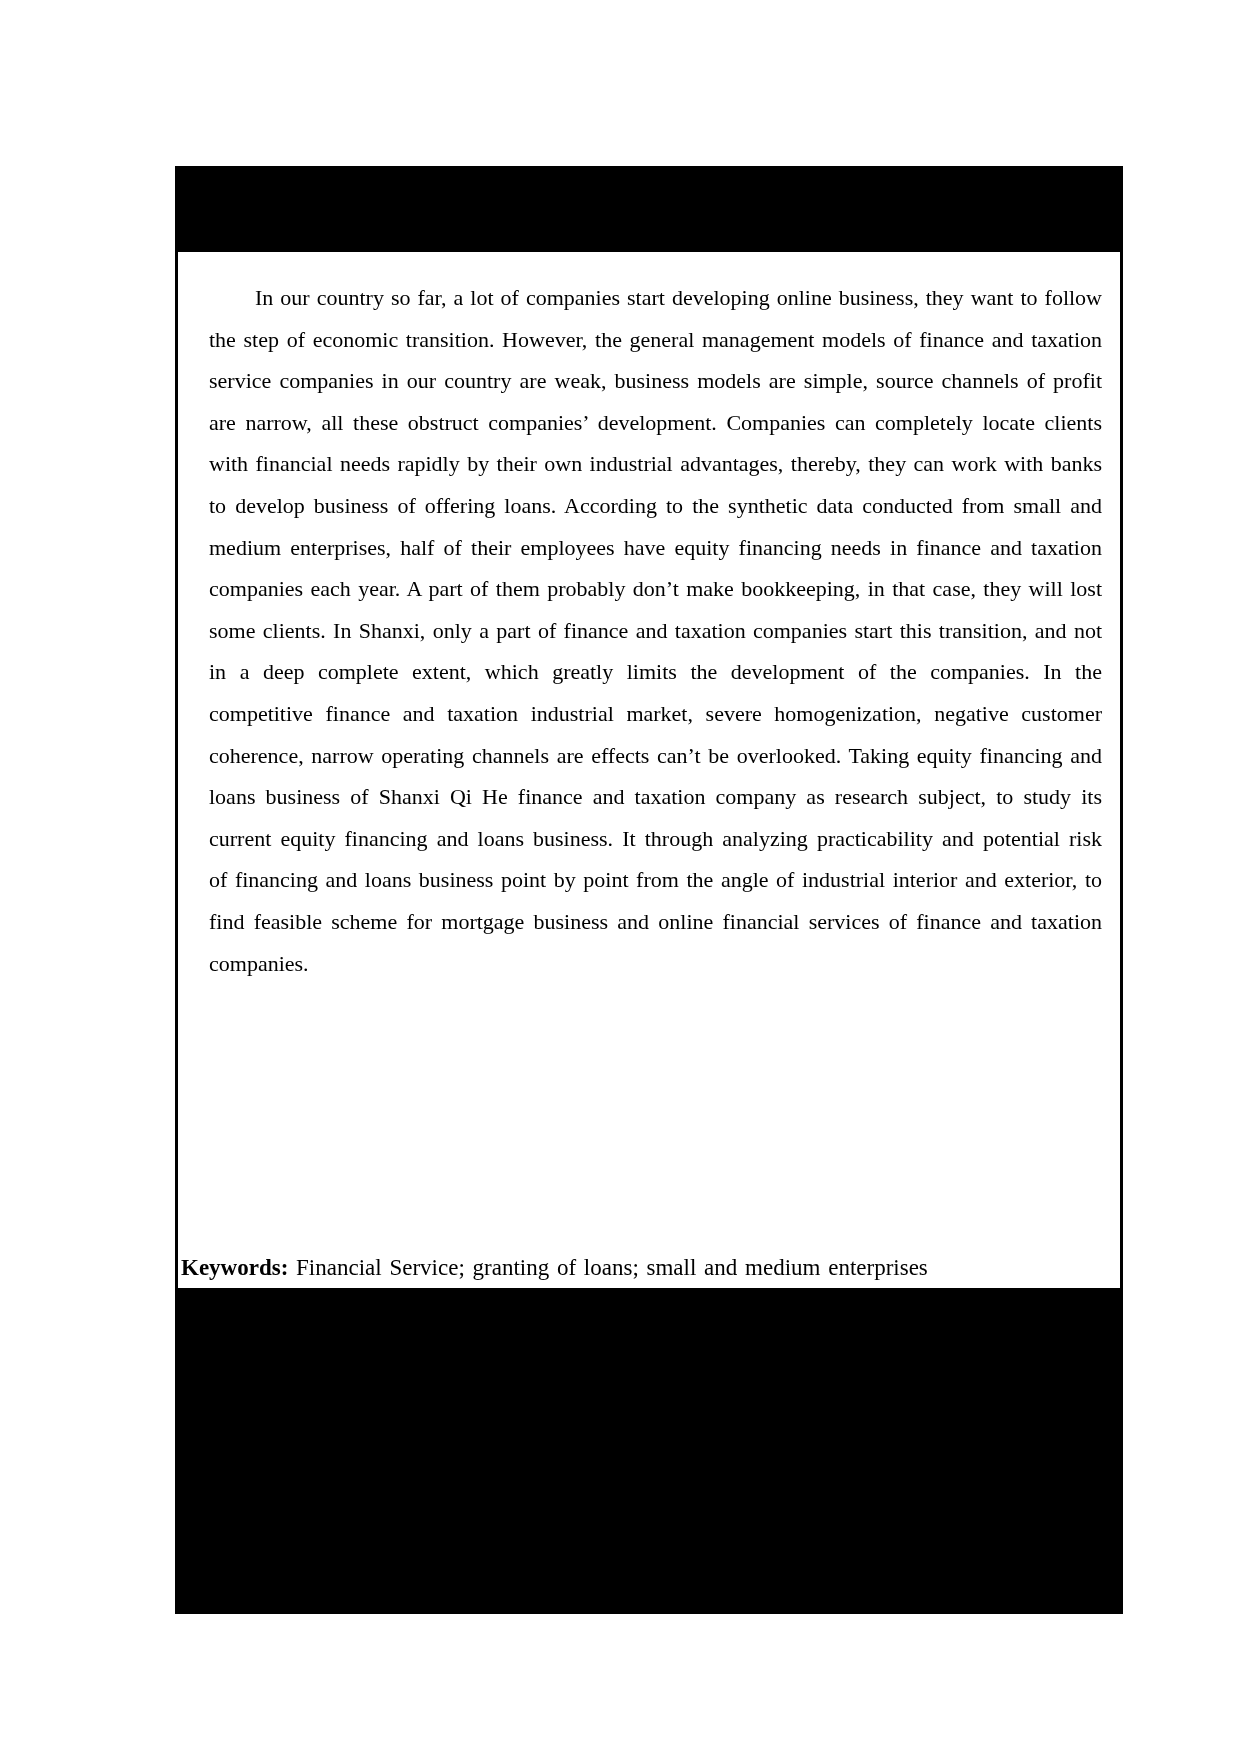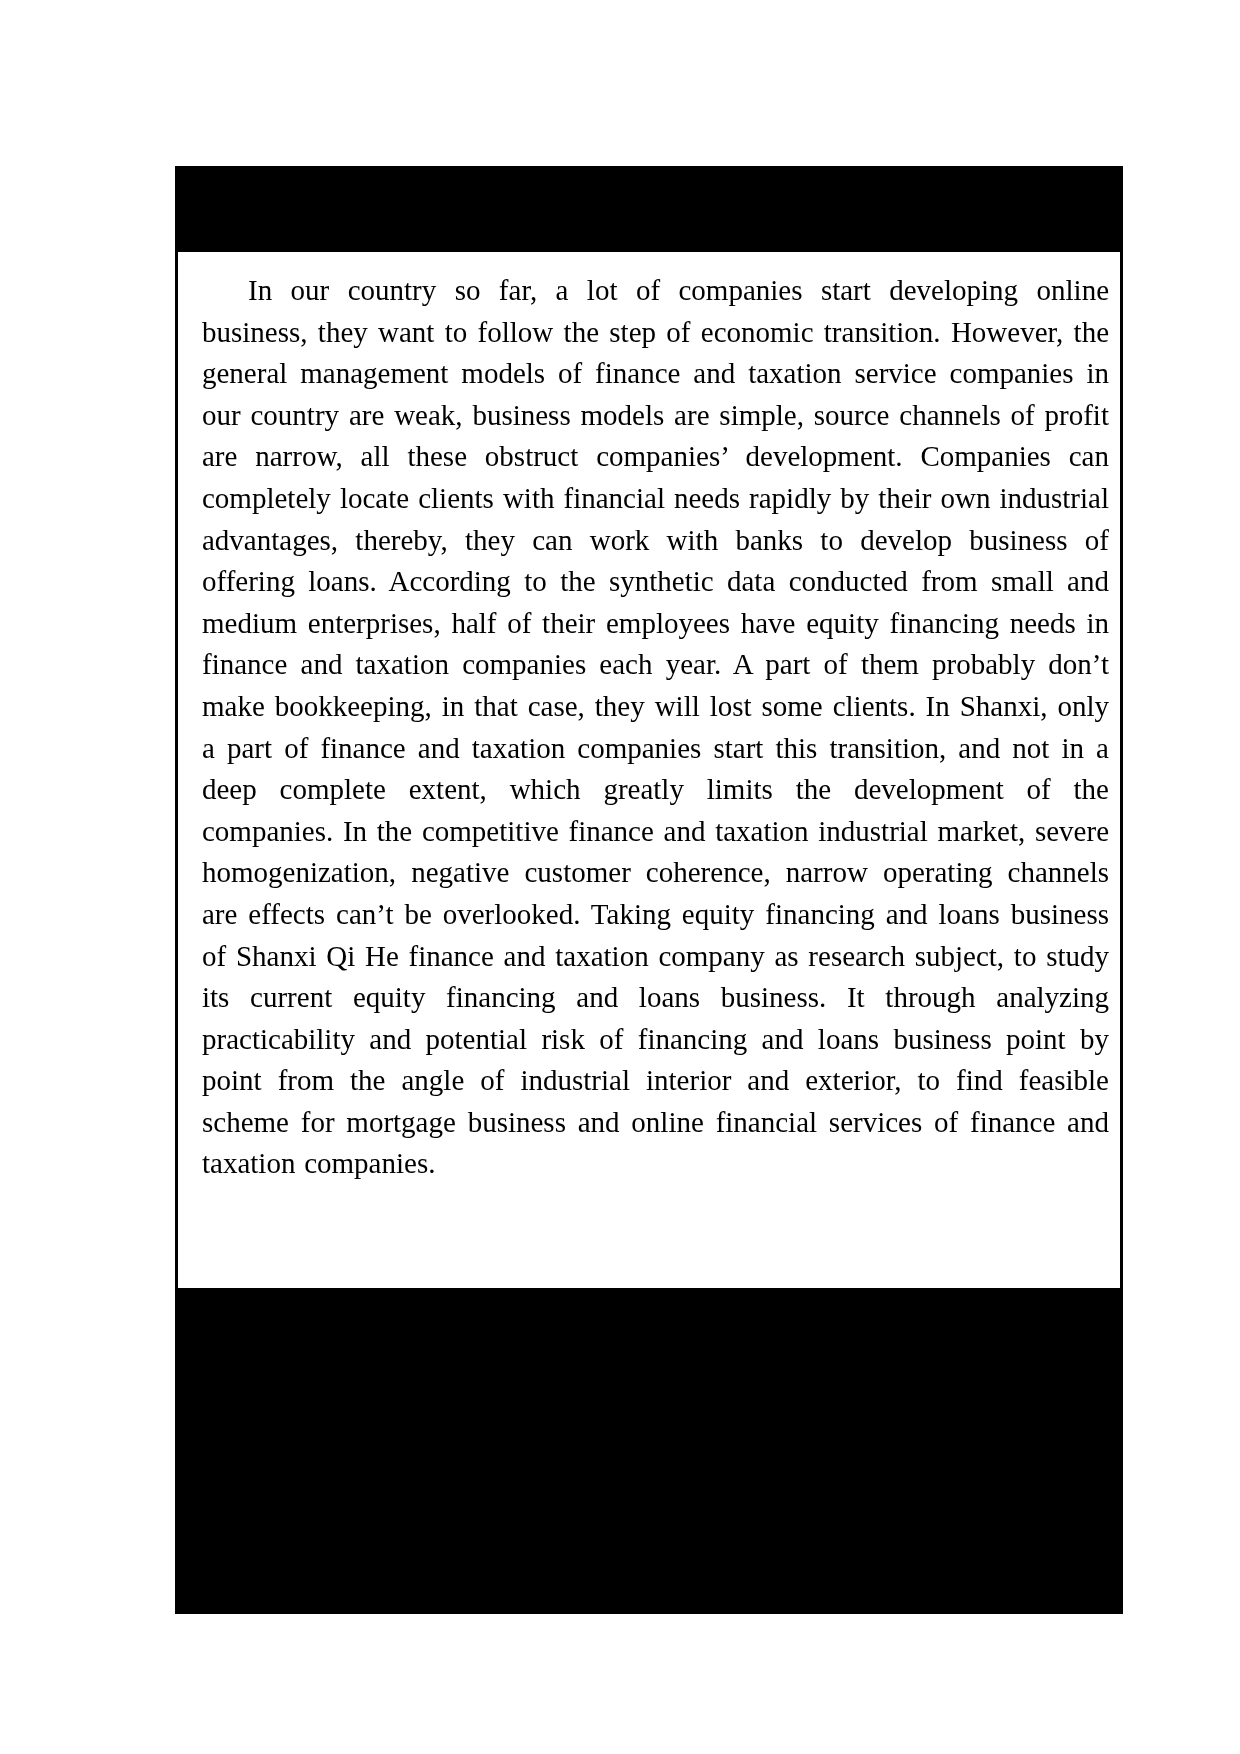--- a/index.html
+++ b/index.html
@@ -37,23 +37,23 @@
     left: 175px;
     top: 252px;
     width: 948px;
     height: 1036px;
     box-sizing: border-box;
     border-left: 3px solid #000000;
     border-right: 3px solid #000000;
     background: #ffffff;
   }
   .abstract {
-    margin: 9px;
+    margin: 16px;
     padding: 9px 2px 0 15px;
-    font-size: 29px;
+    font-size: 22px;
     line-height: 41.6px;
     text-align: justify;
     text-justify: inter-word;
     text-indent: 46px;
     word-spacing: 1.5px;
     color: #000000;
   }
   .keywords {
     position: absolute;
     left: 3px;
@@ -80,17 +80,18 @@
 <body>
 
 <div class="sheet">
 
   <div class="redacted-bar redacted-title"></div>
 
   <div class="abstract-cell">
 
     <p class="abstract">In our country so far, a lot of companies start developing online business, they want to follow the step of economic transition. However, the general management models of finance and taxation service companies in our country are weak, business models are simple, source channels of profit are narrow, all these obstruct companies’ development. Companies can completely locate clients with financial needs rapidly by their own industrial advantages, thereby, they can work with banks to develop business of offering loans. According to the synthetic data conducted from small and medium enterprises, half of their employees have equity financing needs in finance and taxation companies each year. A part of them probably don’t make bookkeeping, in that case, they will lost some clients. In Shanxi, only a part of finance and taxation companies start this transition, and not in a deep complete extent, which greatly limits the development of the companies. In the competitive finance and taxation industrial market, severe homogenization, negative customer coherence, narrow operating channels are effects can’t be overlooked. Taking equity financing and loans business of Shanxi Qi He finance and taxation company as research subject, to study its current equity financing and loans business. It through analyzing practicability and potential risk of financing and loans business point by point from the angle of industrial interior and exterior, to find feasible scheme for mortgage business and online financial services of finance and taxation companies.</p>
 
+    <p class="keywords"><span class="kw-label">Keywords:</span><span class="kw-text"> Financial Service; granting of loans; small and medium enterprises</span></p>
   </div>
 
   <div class="redacted-bar redacted-footer"></div>
 
 </div>
 
 </body></html>

